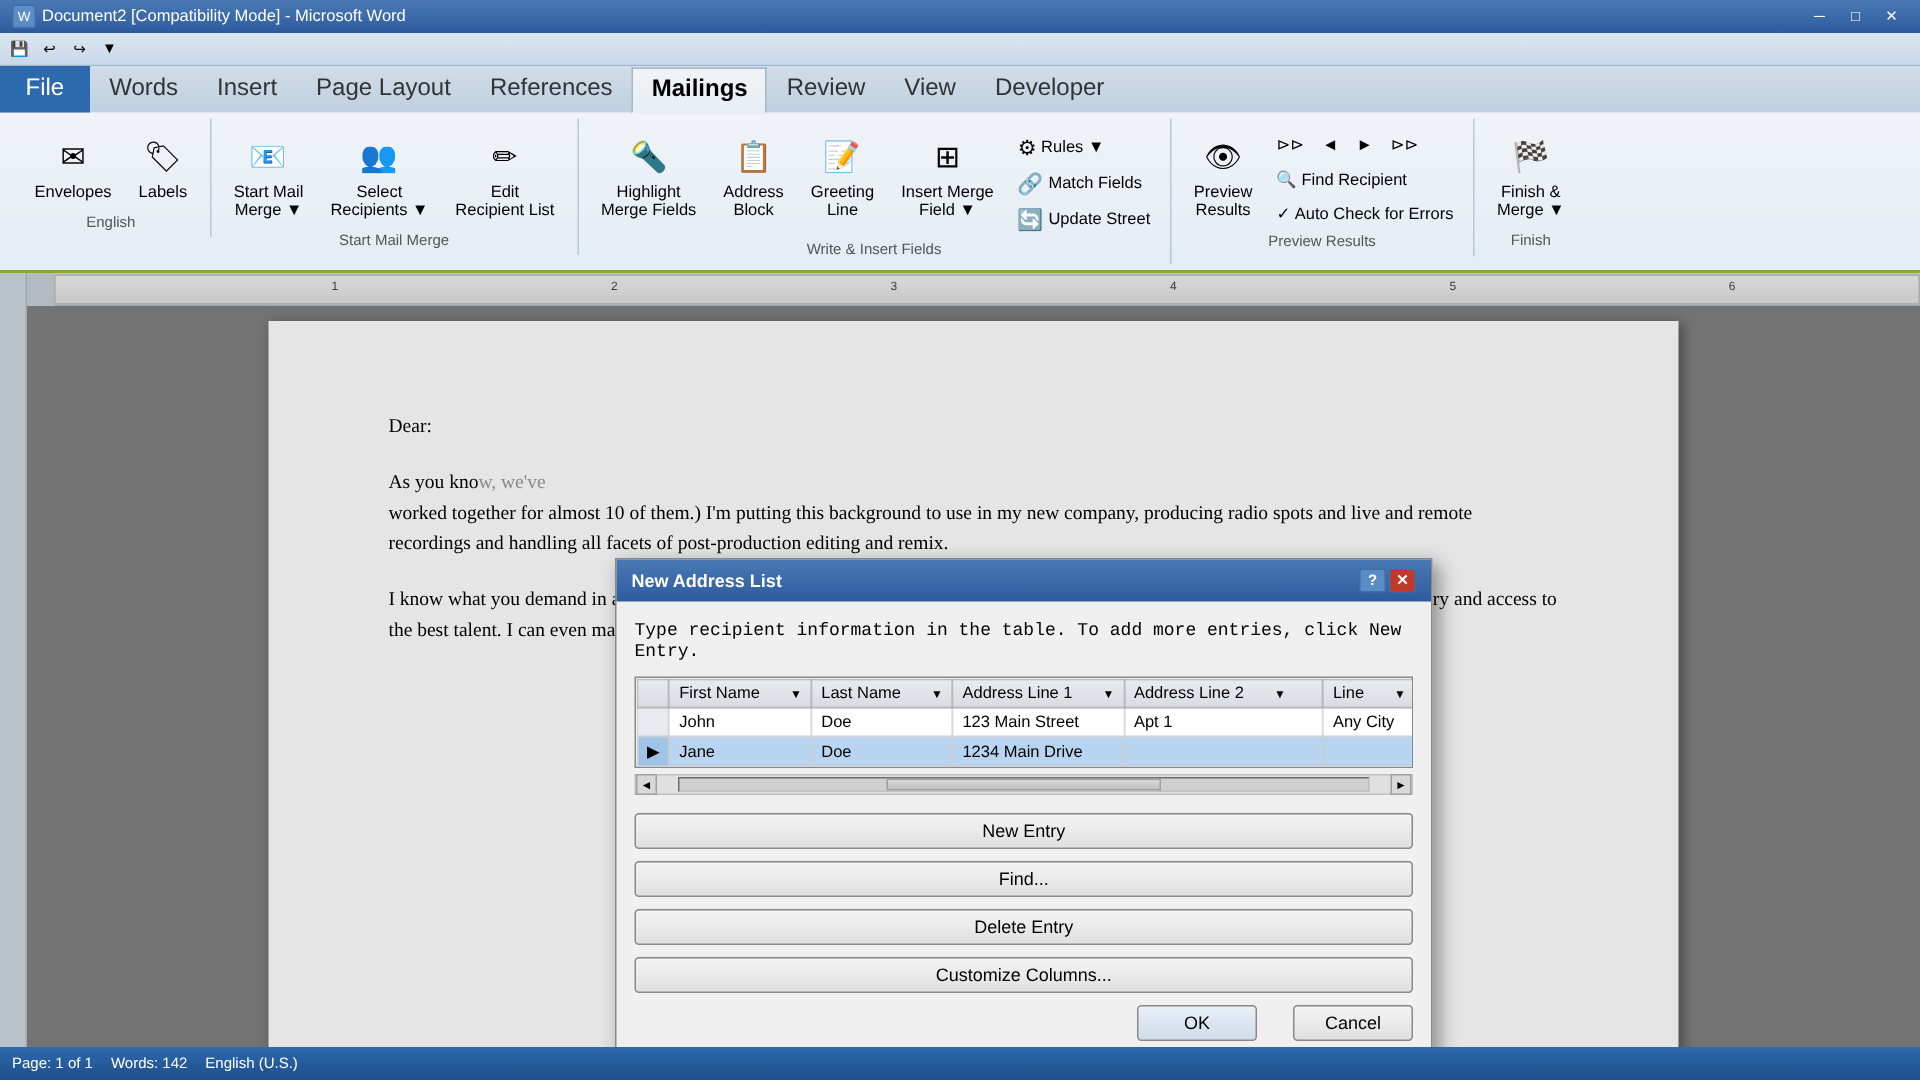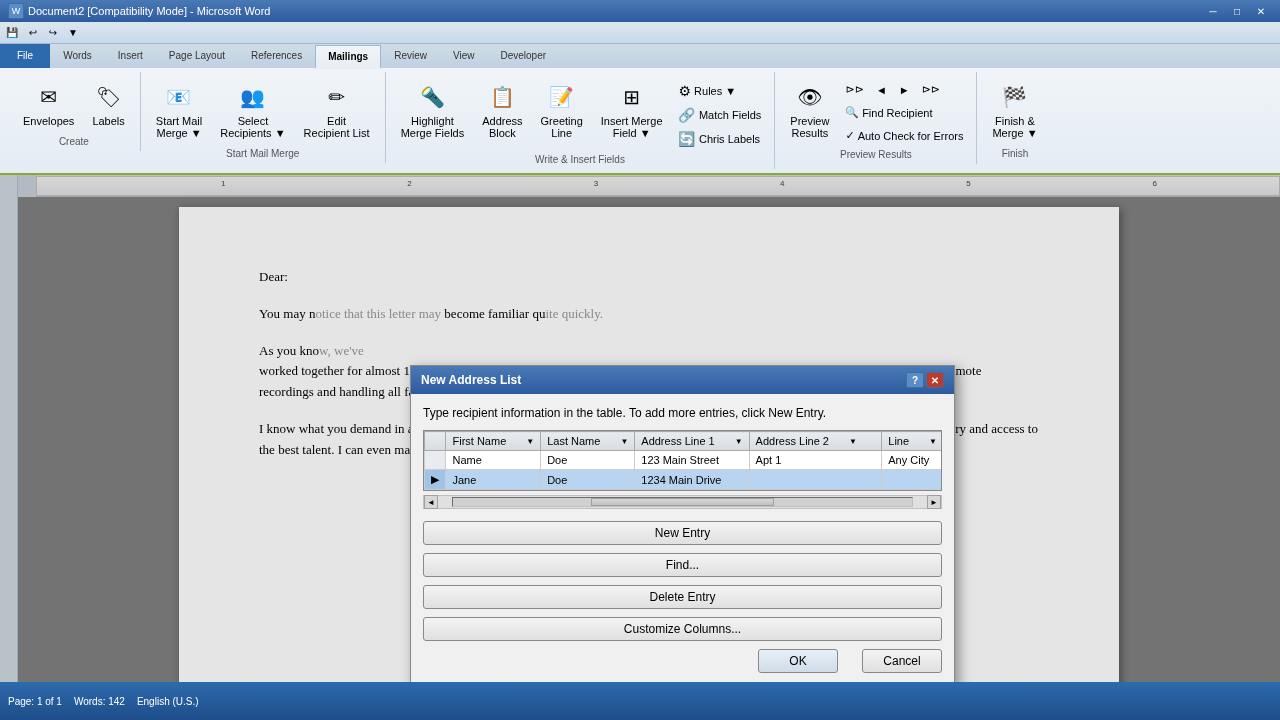--- a/index.html
+++ b/index.html
@@ -21,21 +21,21 @@
     .title-bar-controls { display: flex; gap: 2px; }
     .title-btn { width: 22px; height: 16px; display: flex; align-items: center; justify-content: center; font-size: 10px; color: white; cursor: pointer; border-radius: 2px; }
 
     
     .qat { background: linear-gradient(to bottom, #dce6f0, #c8d9ea); height: 22px; display: flex; align-items: center; padding: 0 4px; gap: 2px; border-bottom: 1px solid #a0b8d0; }
     .qat-btn { width: 18px; height: 18px; display: flex; align-items: center; justify-content: center; font-size: 10px; cursor: pointer; border-radius: 2px; }
 
     
     .ribbon { background: linear-gradient(to bottom, #dce6f0, #c8d9ea); border-bottom: 2px solid #8aab2e; }
     .ribbon-tabs { display: flex; gap: 0; padding: 0; background: linear-gradient(to bottom, #d0dde8, #c0d0e0); }
-    .ribbon-tab { padding: 5px 12px; font-size: 10px; cursor: pointer; border: 1px solid transparent; border-bottom: none; color: #333; }
+    .ribbon-tab { padding: 5px 12px; font-size: 16px; cursor: pointer; border: 1px solid transparent; border-bottom: none; color: #333; }
     .ribbon-tab.active { background: linear-gradient(to bottom, #f0f4f8, #e8eef4); border: 1px solid #a0b8c8; border-bottom: 2px solid #e8eef4; color: #000; font-weight: bold; position: relative; top: 1px; }
     .ribbon-tab.file { background: #2d6aad; color: white; padding: 5px 16px; border-radius: 0; }
 
     .ribbon-content { background: linear-gradient(to bottom, #f0f4f8, #e4ecf4); padding: 4px 8px; display: flex; align-items: flex-start; gap: 0; min-height: 88px; }
     .ribbon-group { display: flex; flex-direction: column; align-items: center; border-right: 1px solid #b8c8d8; padding: 4px 8px; min-width: 60px; }
     .ribbon-group-buttons { display: flex; flex-direction: row; align-items: flex-start; gap: 4px; }
     .ribbon-group-label { font-size: 10px; color: #555; margin-top: 4px; text-align: center; }
     .ribbon-btn-large { display: flex; flex-direction: column; align-items: center; padding: 4px 6px; cursor: pointer; border: 1px solid transparent; border-radius: 3px; min-width: 44px; }
     .ribbon-btn-large .icon { width: 32px; height: 32px; display: flex; align-items: center; justify-content: center; font-size: 20px; }
     .ribbon-btn-large .label { font-size: 11px; text-align: center; margin-top: 2px; }
@@ -55,21 +55,21 @@
     
     .overlay { position: absolute; top: 0; left: 0; width: 100%; height: 100%; background: rgba(0,0,0,0.1); z-index: 100; }
 
     
     .dialog { position: absolute; top: 190px; left: 410px; width: 545px; background: #f0f0f0; border: 1px solid #888; box-shadow: 4px 4px 12px rgba(0,0,0,0.4); z-index: 200; font-family: 'Segoe UI', Arial, sans-serif; font-size: 12px; }
     .dialog-title { background: linear-gradient(to bottom, #4a7ab5, #2d5a9e); color: white; padding: 6px 10px; display: flex; justify-content: space-between; align-items: center; font-size: 12px; font-weight: bold; }
     .dialog-title-controls { display: flex; gap: 2px; }
     .dialog-title-btn { width: 18px; height: 16px; display: flex; align-items: center; justify-content: center; background: #5a8cc8; border: 1px solid #3d6fa0; border-radius: 2px; cursor: pointer; font-size: 10px; color: white; }
     .dialog-title-btn.close-btn { background: #c0392b; }
     .dialog-body { padding: 12px; }
-    .dialog-instruction { margin-bottom: 10px; font-size: 12px; }
+    .dialog-instruction { margin-bottom: 10px; font-size: 12px; font-family: Liberation Mono, monospace; }
     
     
     .addr-table-container { border: 1px solid #888; overflow-x: auto; background: white; }
     .addr-table { border-collapse: collapse; width: 100%; min-width: 520px; }
     .addr-table th { background: linear-gradient(to bottom, #e8ecf0, #d8dce0); border: 1px solid #aaa; padding: 3px 6px; font-size: 11px; font-weight: normal; text-align: left; white-space: nowrap; cursor: pointer; }
     .addr-table th .col-header { display: flex; align-items: center; gap: 20px; }
     .col-arrow { font-size: 8px; }
     .addr-table td { border: 1px solid #ccc; padding: 3px 6px; font-size: 11px; }
     .row-selector { width: 20px; background: #e8ecf0; text-align: center; border: 1px solid #aaa; }
     .addr-table tr.selected td { background: #b8d4f0; }
@@ -82,21 +82,21 @@
 
     .dialog-buttons { display: flex; gap: 8px; margin-top: 12px; flex-direction: column; }
     .dialog-btn { padding: 4px 14px; background: linear-gradient(to bottom, #f4f4f4, #e0e0e0); border: 1px solid #888; border-radius: 3px; cursor: pointer; font-size: 12px; min-width: 80px; text-align: center; }
     .dialog-btn.primary { background: linear-gradient(to bottom, #e8f0f8, #d0dce8); }
     .dialog-btn-right { margin-left: auto; display: flex; gap: 24px; }
 
     
     .main-layout { display: flex; flex-direction: column; height: 720px; }
     .content-area { display: flex; flex: 1; overflow: hidden; position: relative; }
     .left-sidebar { width: 18px; background: #d0d8e0; border-right: 1px solid #b0bcc8; }
-    .bottom-bar { display: flex; align-items: center; background: linear-gradient(to bottom, #2d6aad, #1e4d8a); height: 38px; padding: 0 8px; color: white; font-size: 10px; gap: 12px; }
+    .bottom-bar { display: flex; align-items: center; background: linear-gradient(to bottom, #2d6aad, #1e4d8a); height: 22px; padding: 0 8px; color: white; font-size: 10px; gap: 12px; }
   </style>
 </head>
 <body>
 
 <div class="main-layout">
 
   <div class="title-bar">
     <div class="title-bar-left">
       <div class="tb-icon">W</div>
       <span>Document2 [Compatibility Mode] - Microsoft Word</span>
@@ -134,21 +134,21 @@
         <div class="ribbon-group-buttons">
           <div class="ribbon-btn-large">
             <div class="icon">✉</div>
             <div class="label">Envelopes</div>
           </div>
           <div class="ribbon-btn-large">
             <div class="icon">🏷</div>
             <div class="label">Labels</div>
           </div>
         </div>
-        <div class="ribbon-group-label">Create</div>
+        <div class="ribbon-group-label">English</div>
       </div>
 
       <div class="ribbon-group">
         <div class="ribbon-group-buttons">
           <div class="ribbon-btn-large">
             <div class="icon">📧</div>
             <div class="label">Start Mail<br>Merge ▼</div>
           </div>
           <div class="ribbon-btn-large">
             <div class="icon">👥</div>
@@ -184,21 +184,21 @@
             <div class="ribbon-btn-small">
               <span class="icon">⚙</span>
               <span>Rules ▼</span>
             </div>
             <div class="ribbon-btn-small">
               <span class="icon">🔗</span>
               <span>Match Fields</span>
             </div>
             <div class="ribbon-btn-small">
               <span class="icon">🔄</span>
-              <span>Chris Labels</span>
+              <span>Update Street</span>
             </div>
           </div>
         </div>
         <div class="ribbon-group-label">Write &amp; Insert Fields</div>
       </div>
 
       <div class="ribbon-group">
         <div class="ribbon-group-buttons">
           <div class="ribbon-btn-large">
             <div class="icon">👁</div>
@@ -250,21 +250,20 @@
           <span class="ruler-num" style="left:60%">4</span>
           <span class="ruler-num" style="left:75%">5</span>
           <span class="ruler-num" style="left:90%">6</span>
         </div>
       </div>
 
       <div class="doc-area">
         <div class="doc-scroll">
           <div class="doc-page">
             <p style="margin-bottom:16px;">Dear:</p>
-            <p style="margin-bottom:16px;">You may n<span style="color:#999;">otice that this letter may </span>become familiar qu<span style="color:#999;">ite quickly.</span></p>
             <p style="margin-bottom:16px;">As you kno<span style="color:#999;">w, we've</span><br>worked together for almost 10 of them.) I'm putting this background to use in my new company, producing radio spots and live and remote recordings and handling all facets of post-production editing and remix.</p>
             <p style="margin-bottom:16px;">I know what you demand in a production, Chris, and I hope you'll continue to let me give it to you. I have a complete new music library and access to the best talent. I can even manage any duplicating and fulfillment needs you may have. We're located in the new</p>
           </div>
         </div>
       </div>
     </div>
 
     <div class="overlay"></div>
 
     <div class="dialog">
@@ -311,21 +310,21 @@
                   <div class="col-header">
                     <span>Line</span>
                     <span class="col-arrow">▼</span>
                   </div>
                 </th>
               </tr>
             </thead>
             <tbody>
               <tr>
                 <td class="row-selector"></td>
-                <td>Name</td>
+                <td>John</td>
                 <td>Doe</td>
                 <td>123  Main Street</td>
                 <td>Apt 1</td>
                 <td>Any City</td>
               </tr>
               <tr class="selected">
                 <td class="row-selector"><span>▶</span></td>
                 <td>Jane</td>
                 <td>Doe</td>
                 <td>1234 Main Drive</td>

